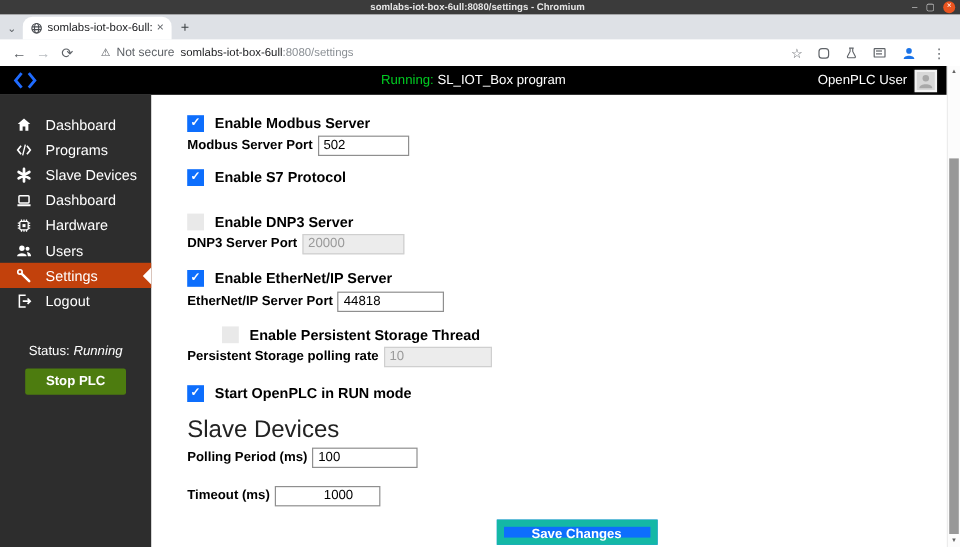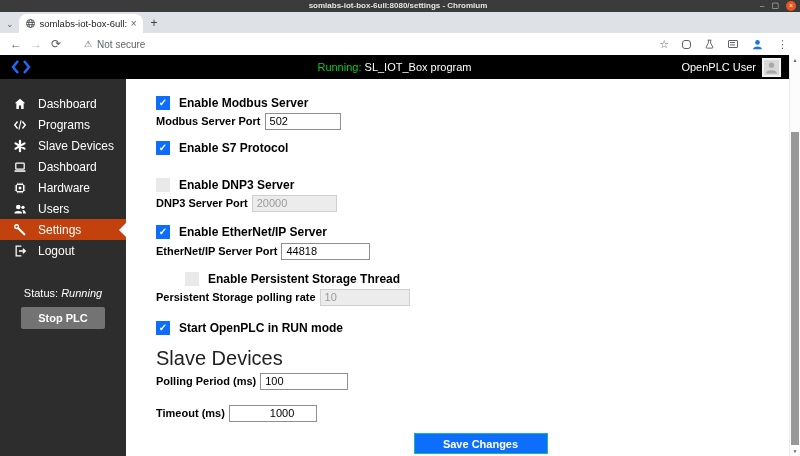--- a/index.html
+++ b/index.html
@@ -48,21 +48,21 @@
   .content { width:679px; background:#fff; padding:16px 0 0 30px; }
 
   .nav-item { height:21px; display:flex; align-items:center; padding-left:13px; gap:11px; position:relative; cursor:pointer; }
   .nav-item .nlabel { color:#fff; font-size:12px; }
   .nav-item.active { background:#c2410c; }
   .nav-item.active::after { content:''; position:absolute; right:0; top:50%; margin-top:-7px; width:0; height:0; border-top:7px solid transparent; border-bottom:7px solid transparent; border-right:7px solid #fff; }
   .nicon { width:14px; height:14px; flex:none; display:flex; }
 
   .sb-status { margin-top:26px; text-align:center; color:#fff; font-size:11px; }
   .sb-status i { font-style:italic; }
-  .stopbtn { display:block; margin:8px auto 0; width:84px; height:22px; background:#737373; color:#fff; font-size:11px; font-weight:bold; border:none; border-radius:2px; cursor:pointer; }
+  .stopbtn { display:block; margin:8px auto 0; width:84px; height:22px; background:#4d7c0f; color:#fff; font-size:11px; font-weight:bold; border:none; border-radius:2px; cursor:pointer; }
 
   
   .cb-row { display:flex; align-items:center; gap:9px; height:15px; }
   .checkbox { width:14px; height:14px; background:#e9e9e9; flex:none; display:flex; align-items:center; justify-content:center; }
   .checkbox.checked { background:#0d6efd; color:#fff; font-size:10px; font-weight:bold; line-height:14px; }
   .cb-label { font-size:12px; font-weight:bold; color:#000; }
 
   .field-row { display:flex; align-items:center; height:18px; }
   .f-label { font-size:11px; font-weight:bold; color:#000; margin-right:4px; }
   .f-input { height:17px; border:1px solid #8f8f8f; font-size:11px; padding:0 4px; color:#000; background:#fff; }
@@ -74,21 +74,21 @@
   .m-dnp3-port { margin-top:2px; }
   .m-enip { margin-top:12px; }
   .m-enip-port { margin-top:3px; }
   .m-storage { margin-top:11px;padding-left:29px; }
   .m-storage-rate { margin-top:2px; }
   .m-runmode { margin-top:14px; }
   .heading { margin-top:12px; font-size:20px; font-weight:normal; color:#222; height:22px; }
   .m-polling { margin-top:3px; }
   .m-timeout { margin-top:14px; }
   .save-row { margin-top:11px; width:649px; text-align:center; }
-  .savebtn { width:134px; height:21px; background:#0d6efd; color:#fff; font-size:11px; font-weight:bold; border:1px solid #14b8a6; cursor:pointer; }
+  .savebtn { width:134px; height:21px; background:#0d6efd; color:#fff; font-size:11px; font-weight:bold; border:6px solid #14b8a6; cursor:pointer; }
 
   
   .scrollbar { position:absolute; right:0; top:55px; width:11px; height:401px; background:#fcfcfc; border-left:1px solid #ececec; }
   .sb-arrow { position:absolute; left:0; right:0; text-align:center; color:#636363; font-size:5px; }
   .sb-arrow.up { top:2px; } .sb-arrow.down { bottom:2px; }
   .sb-thumb { position:absolute; left:1px; width:8px; top:77px; height:313px; background:#989898; }
 </style>
 </head>
 <body>
 
@@ -117,20 +117,21 @@
   <span class="newtab">+</span>
 </div>
 
 <div class="toolbar">
   <span class="navbtn">←</span>
   <span class="navbtn disabled">→</span>
   <span class="navbtn">⟳</span>
   <div class="omnibox">
     <span class="warn-icon">⚠</span>
     <span class="notsecure">Not secure</span>
+    <span class="url"><span>somlabs-iot-box-6ull</span><span class="path">:8080/settings</span></span>
   </div>
   <div class="tb-icons">
     <span class="g">☆</span>
     <span class="squircle"></span>
     <span class="nicon" style="width:11px;height:12px;">
       <svg viewBox="0 0 20 20" fill="none" stroke="#5f6368" stroke-width="1.7">
           <path d="M8 3 V8 L4 15.5 A1.5 1.5 0 0 0 5.4 17.5 H14.6 A1.5 1.5 0 0 0 16 15.5 L12 8 V3"></path>
           <path d="M6.5 3 H13.5"></path>
         </svg>
     </span>

